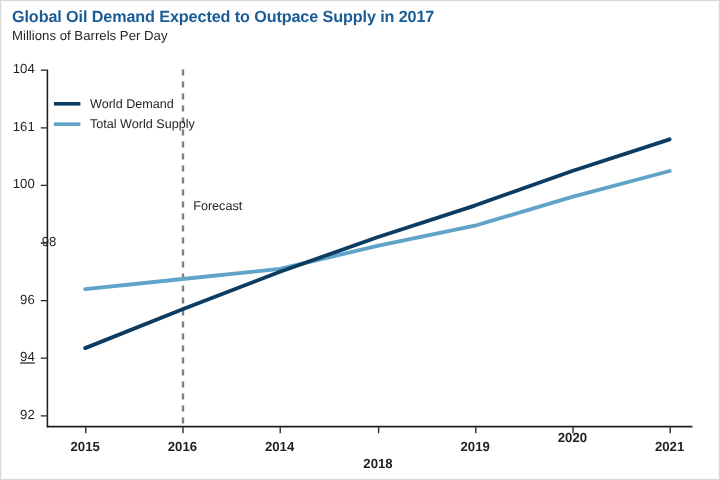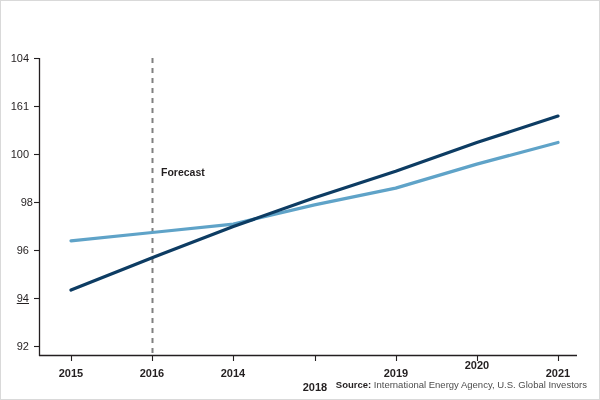--- a/index.html
+++ b/index.html
@@ -62,21 +62,21 @@
   .legend-label {
     font-size: 10.5px;
     color: #231f20;
     white-space: nowrap;
   }
   .forecast-label {
     position: absolute;
     left: 160px;
     top: 165px;
     font-size: 10.5px;
-    font-weight: bold;
+    font-weight: normal;
     color: #231f20;
     white-space: nowrap;
   }
   .axis-tick-label {
     position: absolute;
     font-size: 11px;
     color: #231f20;
     white-space: nowrap;
   }
   .y-tick-label {
@@ -98,20 +98,22 @@
   }
   .source b {
     color: #231f20;
   }
 </style>
 </head>
 <body>
 
 <div id="chart-root">
 
+  <div class="title">Global Oil Demand Expected to Outpace Supply in 2017</div>
+  <div class="subtitle">Millions of Barrels Per Day</div>
 
   <svg class="plot-svg" width="600" height="400">
 
     <line x1="38.5" y1="57" x2="38.5" y2="355" stroke="#231f20" stroke-width="1.3"></line>
 
     <line x1="38" y1="354.5" x2="576" y2="354.5" stroke="#231f20" stroke-width="1.3"></line>
 
     <g>
       <line x1="33" y1="57.5" x2="38" y2="57.5" stroke="#231f20" stroke-width="1.1"></line>
       <line x1="33" y1="105.5" x2="38" y2="105.5" stroke="#231f20" stroke-width="1.1"></line>
@@ -135,31 +137,40 @@
     <line x1="151.5" y1="57" x2="151.5" y2="355" stroke="#808080" stroke-width="2" stroke-dasharray="5,5"></line>
 
     <polyline fill="none" stroke="#5fa3c8" stroke-width="3.2" stroke-linejoin="round" stroke-linecap="round" points="70,239.89999999999986 151.16666666666666,231.5 232.33333333333331,223.10000000000014 313.5,203.89999999999986 394.66666666666663,187.10000000000014 475.83333333333337,163.10000000000014 557,141.5"></polyline>
 
     <polyline fill="none" stroke="#0d3c63" stroke-width="3.2" stroke-linejoin="round" stroke-linecap="round" points="70,289.10000000000014 151.16666666666666,256.69999999999993 232.33333333333331,225.5 313.5,196.69999999999993 394.66666666666663,170.30000000000007 475.83333333333337,141.5 557,115.10000000000014"></polyline>
   </svg>
 
   <div class="axis-tick-label y-tick-label" style="left:6px; top:51px;">104</div>
   <div class="axis-tick-label y-tick-label" style="left:6px; top:99px;">161</div>
   <div class="axis-tick-label y-tick-label" style="left:6px; top:147px;">100</div>
-  <div class="axis-tick-label y-tick-label" style="left:10px; top:195px;">98</div>
+  <div class="axis-tick-label y-tick-label" style="left:24px; top:195px;">98</div>
   <div class="axis-tick-label y-tick-label" style="left:6px; top:243px;">96</div>
   <div class="axis-tick-label y-tick-label" style="left:6px; top:291px;text-decoration:underline;">94</div>
   <div class="axis-tick-label y-tick-label" style="left:6px; top:339px;">92</div>
 
   <div class="axis-tick-label x-tick-label" style="left:50px;  top:366px;">2015</div>
   <div class="axis-tick-label x-tick-label" style="left:131px; top:366px;">2016</div>
   <div class="axis-tick-label x-tick-label" style="left:212px; top:366px;">2014</div>
   <div class="axis-tick-label x-tick-label" style="left:294px; top:380px;">2018</div>
   <div class="axis-tick-label x-tick-label" style="left:375px; top:366px;">2019</div>
   <div class="axis-tick-label x-tick-label" style="left:456px; top:358px;">2020</div>
   <div class="axis-tick-label x-tick-label" style="left:537px; top:366px;">2021</div>
 
+  <div class="legend">
+    <div class="legend-row">
+      <span class="legend-swatch" style="background:#0d3c63;"></span>
+      <span class="legend-label">World Demand</span>
+    </div>
+    <div class="legend-row">
+      <span class="legend-swatch" style="background:#5fa3c8;"></span>
+      <span class="legend-label">Total World Supply</span>
+    </div>
+  </div>
 
   <div class="forecast-label">Forecast</div>
 
-  <div class="source"><b>Source:</b> <span>International Energy Agency, U.S. Global Investors</span></div>
 
 </div>
 
 </body></html>

